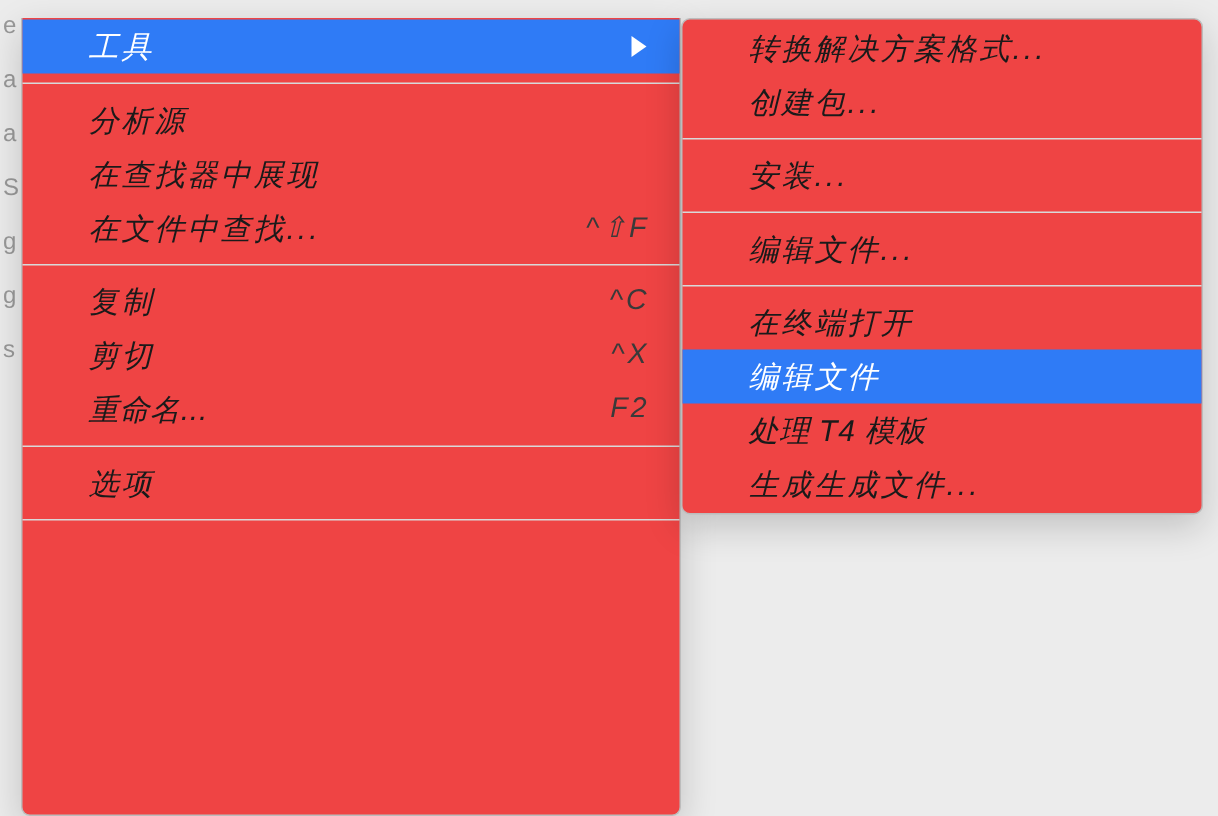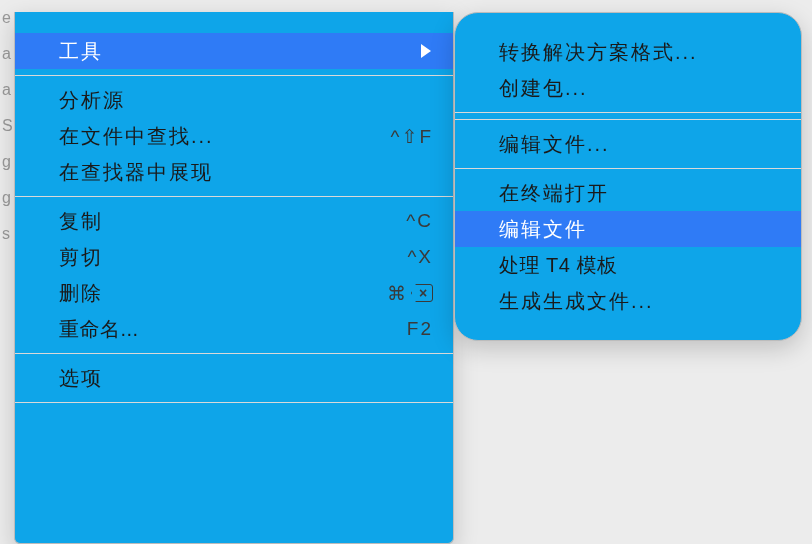--- a/index.html
+++ b/index.html
@@ -17,40 +17,40 @@
       left: 0;
       top: 0;
       color: #999;
       font-size: 16px;
       line-height: 36px;
       padding-left: 2px;
       letter-spacing: 0.5px;
     }
     .menu {
       position: absolute;
-      background: #0ea5e9;
+      background: #ef4444;
       border: 1px solid #bcbcbc;
       border-radius: 6px;
       box-shadow: 0 8px 24px rgba(0,0,0,0.18);
-      padding: 21px 0;
+      padding: 1px 0;
+      font-style: italic;
     }
     .menu.main {
       left: 14px;
       top: 12px;
       width: 440px;
       height: 532px;
       border-top-left-radius: 0;
       border-top-right-radius: 0;
       border-top: none;
     }
     .menu.sub {
       left: 454px;
       top: 12px;
       width: 348px;
-      border-radius: 24px;
     }
     .menu-item {
       display: flex;
       align-items: center;
       height: 36px;
       padding: 0 20px 0 44px;
       color: #1a1a1a;
       cursor: default;
       position: relative;
     }
@@ -124,46 +124,39 @@
 <div class="menu main">
     <div class="menu-item highlight">
       <span class="label">工具</span>
       <span class="submenu-arrow"></span>
     </div>
     <div class="separator"></div>
     <div class="menu-item">
       <span class="label">分析源</span>
     </div>
     <div class="menu-item">
+      <span class="label">在查找器中展现</span>
+    </div>
+    <div class="menu-item">
       <span class="label">在文件中查找...</span>
       <span class="shortcut">
         <span>^⇧F</span>
       </span>
-    </div>
-    <div class="menu-item">
-      <span class="label">在查找器中展现</span>
     </div>
     <div class="separator"></div>
     <div class="menu-item">
       <span class="label">复制</span>
       <span class="shortcut">
         <span>^C</span>
       </span>
     </div>
     <div class="menu-item">
       <span class="label">剪切</span>
       <span class="shortcut">
         <span>^X</span>
-      </span>
-    </div>
-    <div class="menu-item">
-      <span class="label">删除</span>
-      <span class="shortcut">
-        <span>⌘</span>
-        <span class="del-key"></span>
       </span>
     </div>
     <div class="menu-item">
       <span class="label tight">重命名...</span>
       <span class="shortcut">
         <span>F2</span>
       </span>
     </div>
     <div class="separator"></div>
     <div class="menu-item">
@@ -172,20 +165,23 @@
     <div class="separator"></div>
   </div>
 <div class="menu sub">
     <div class="menu-item">
       <span class="label">转换解决方案格式...</span>
     </div>
     <div class="menu-item">
       <span class="label">创建包...</span>
     </div>
     <div class="separator"></div>
+    <div class="menu-item">
+      <span class="label">安装...</span>
+    </div>
     <div class="separator"></div>
     <div class="menu-item">
       <span class="label">编辑文件...</span>
     </div>
     <div class="separator"></div>
     <div class="menu-item">
       <span class="label">在终端打开</span>
     </div>
     <div class="menu-item highlight">
       <span class="label">编辑文件</span>

